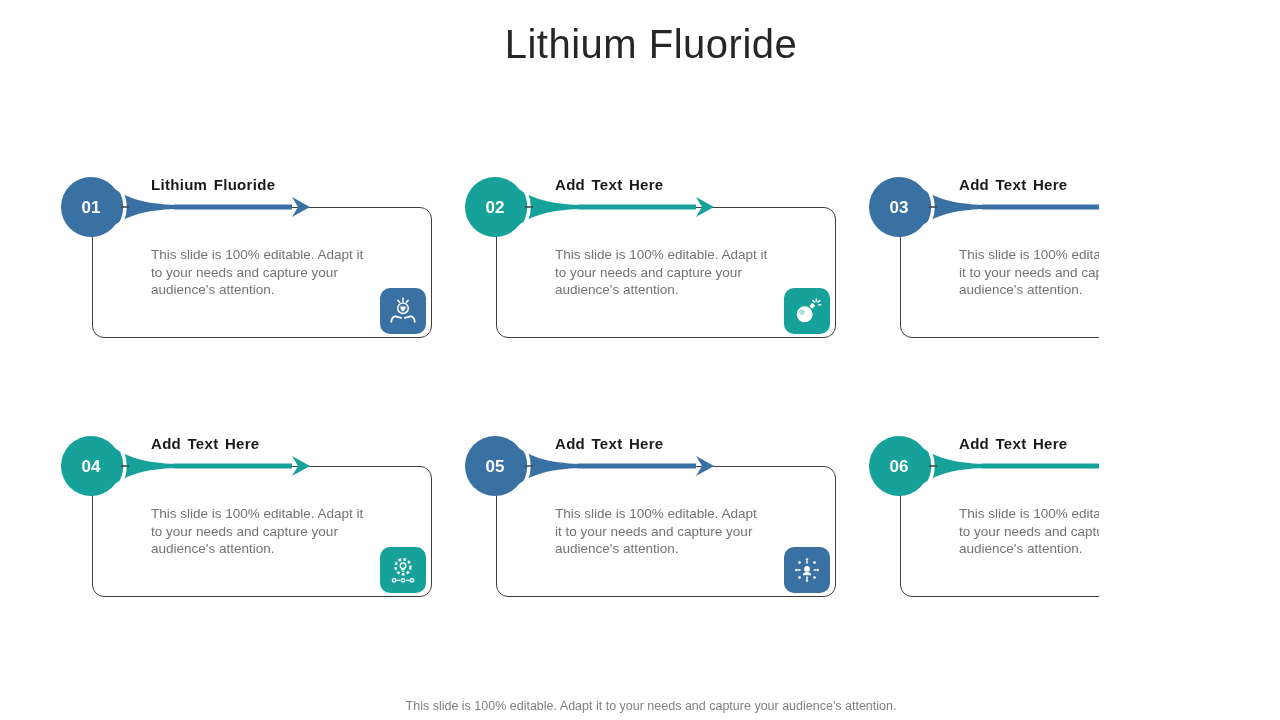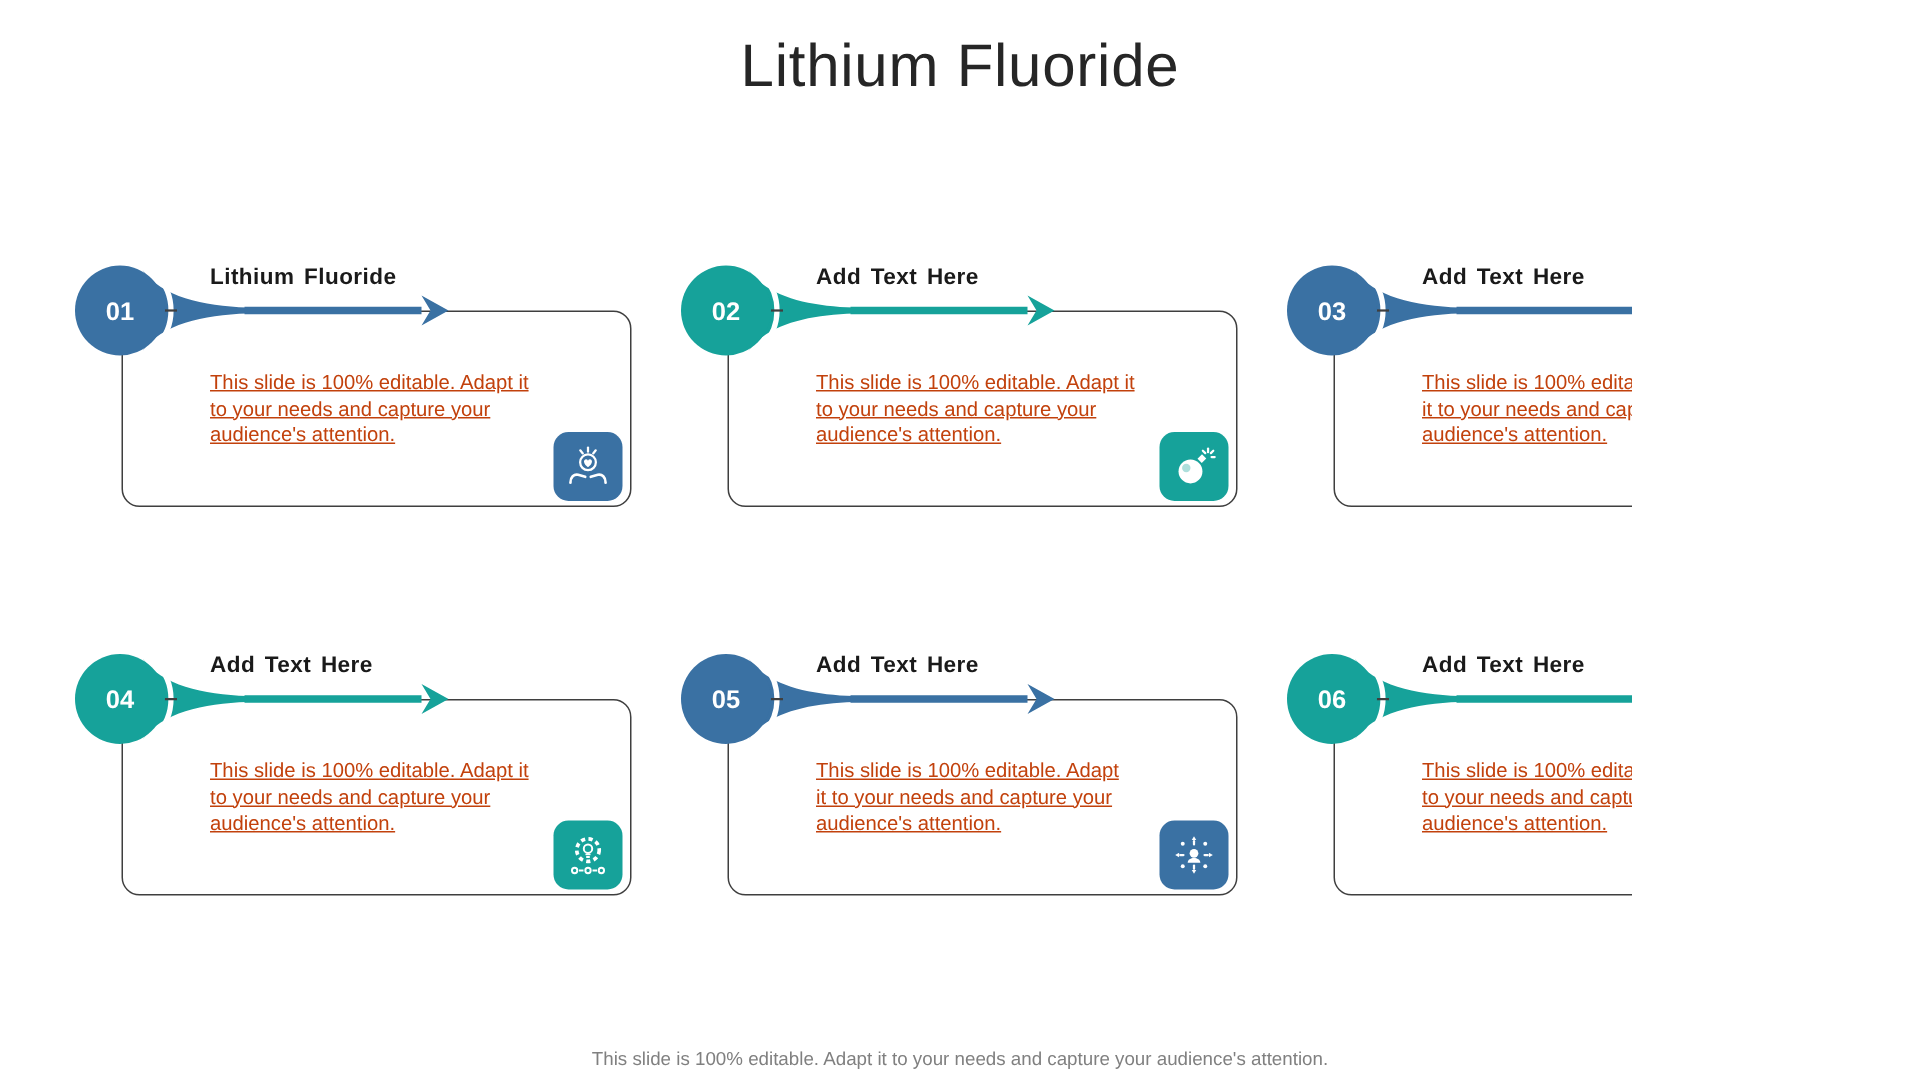--- a/index.html
+++ b/index.html
@@ -1,32 +1,32 @@
 <!DOCTYPE html>
 <html><head>
 <meta charset="utf-8">
 <style>
   html,body{margin:0;padding:0;background:#fff;}
   #stage{position:relative;width:1088px;height:720px;background:#ffffff;overflow:hidden;
-         font-family:"Liberation Sans",sans-serif;}
+         font-family:"Liberation Sans",sans-serif;margin-left:11px;}
   .slide-title{position:absolute;top:22px;left:0;width:1280px;text-align:center;
                font-size:40px;font-weight:400;color:#262626;letter-spacing:0.5px;}
   .item{position:absolute;width:374px;height:180px;--accent:#3a71a3;}
   .pos-1{left:50px;top:166px;} .pos-2{left:454px;top:166px;} .pos-3{left:858px;top:166px;}
   .pos-4{left:50px;top:425px;} .pos-5{left:454px;top:425px;} .pos-6{left:858px;top:425px;}
   .card-outline{position:absolute;left:31px;top:41px;width:340px;height:131px;
                 border:1.5px solid #3f3f3f;border-radius:12px;background:#fff;box-sizing:border-box;}
   .arrow-svg{position:absolute;left:0;top:10px;width:270px;height:62px;}
   .bell,.shaft,.head{fill:var(--accent);}
   .num-circle{fill:var(--accent);}
   .num-text{font-family:"Liberation Sans",sans-serif;font-size:17px;font-weight:bold;fill:#ffffff;}
   .card-heading{position:absolute;left:90px;top:10px;font-size:15px;font-weight:bold;
                 color:#1a1a1a;letter-spacing:0.3px;word-spacing:2px;}
   .card-body{position:absolute;left:90px;top:80px;width:262px;font-size:13.5px;line-height:17.5px;
-             color:#c2410c;white-space:pre-line;text-decoration:underline;}
+             color:#737373;white-space:pre-line;}
   .icon-box{position:absolute;left:319px;top:122px;width:46px;height:46px;border-radius:10px;
             background:var(--accent);display:flex;align-items:center;justify-content:center;}
   .icon-box svg{width:30px;height:30px;}
   .footer-note{position:absolute;left:0;top:699px;width:1280px;text-align:center;
                font-size:12.5px;color:#808080;}
 </style>
 </head>
 <body>
 
 <div id="stage">

